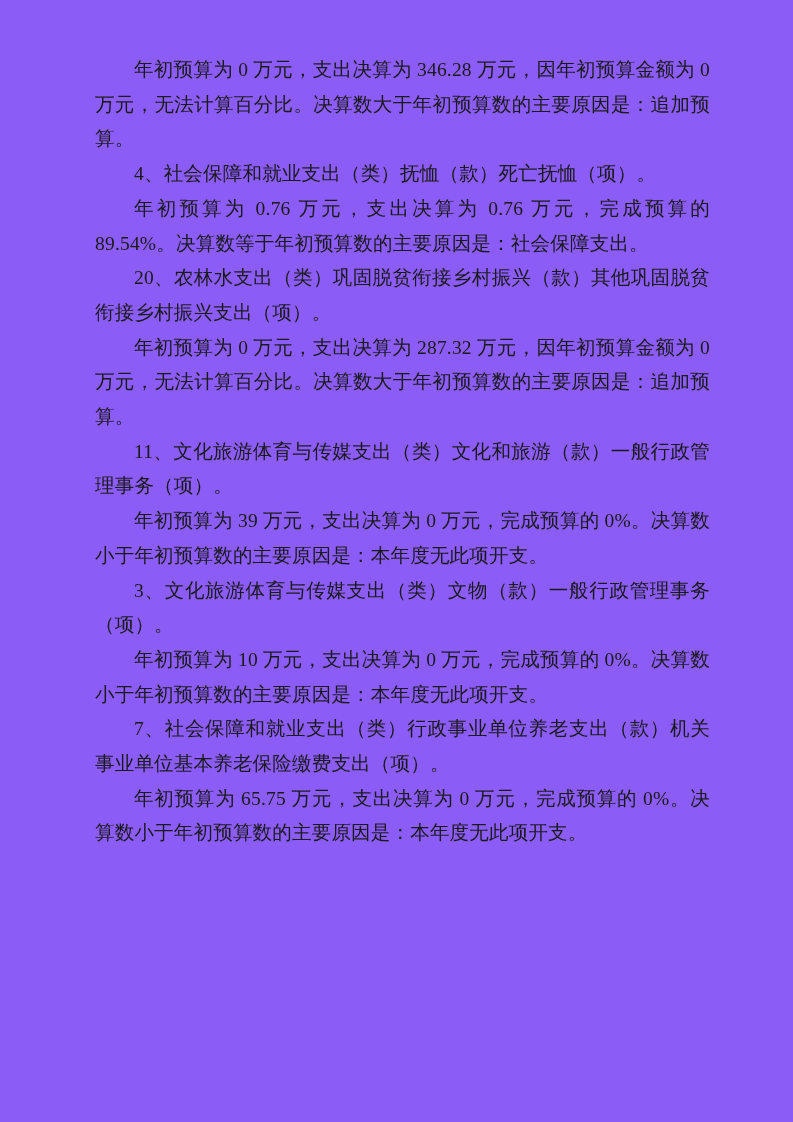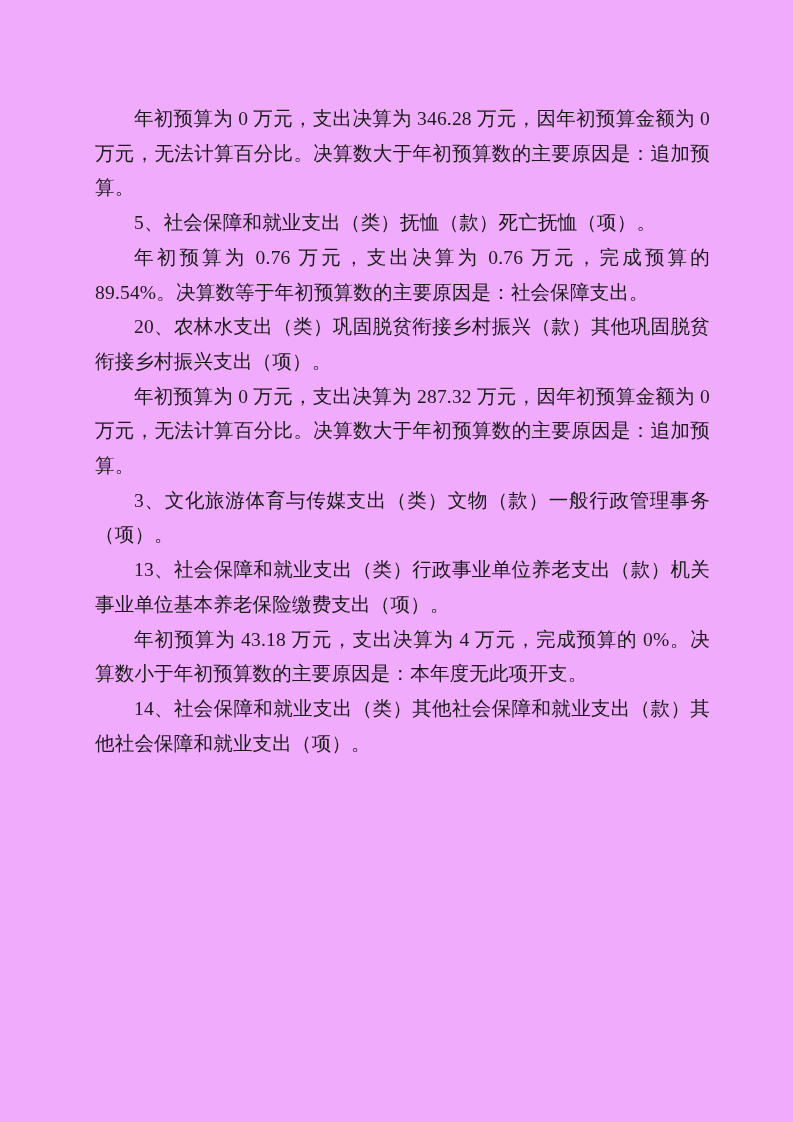--- a/index.html
+++ b/index.html
@@ -5,22 +5,22 @@
   html, body {
     margin: 0;
     padding: 0;
     background: #ffffff;
   }
   .page {
     position: relative;
     width: 793px;
     height: 1122px;
     box-sizing: border-box;
-    background: #f0abfc;
-    padding: 102px 83px 0 95px;
+    background: #8b5cf6;
+    padding: 53px 83px 0 95px;
     overflow: hidden;
     font-family: "Liberation Serif", "DejaVu Serif", serif;
   }
   .para {
     margin: 0;
     padding: 0;
     font-size: 19.5px;
     line-height: 34.7px;
     color: #1a1a1a;
     text-align: justify;
@@ -28,21 +28,23 @@
     letter-spacing: 0.2px;
     word-break: normal;
     overflow-wrap: break-word;
   }
 </style>
 </head>
 <body>
 
 <div class="page">
   <p class="para">年初预算为 0 万元，支出决算为 346.28 万元，因年初预算金额为 0 万元，无法计算百分比。决算数大于年初预算数的主要原因是：追加预算。</p>
-  <p class="para">5、社会保障和就业支出（类）抚恤（款）死亡抚恤（项）。</p>
+  <p class="para">4、社会保障和就业支出（类）抚恤（款）死亡抚恤（项）。</p>
   <p class="para">年初预算为 0.76 万元，支出决算为 0.76 万元，完成预算的 89.54%。决算数等于年初预算数的主要原因是：社会保障支出。</p>
   <p class="para">20、农林水支出（类）巩固脱贫衔接乡村振兴（款）其他巩固脱贫衔接乡村振兴支出（项）。</p>
   <p class="para">年初预算为 0 万元，支出决算为 287.32 万元，因年初预算金额为 0 万元，无法计算百分比。决算数大于年初预算数的主要原因是：追加预算。</p>
+  <p class="para">11、文化旅游体育与传媒支出（类）文化和旅游（款）一般行政管理事务（项）。</p>
+  <p class="para">年初预算为 39 万元，支出决算为 0 万元，完成预算的 0%。决算数小于年初预算数的主要原因是：本年度无此项开支。</p>
   <p class="para">3、文化旅游体育与传媒支出（类）文物（款）一般行政管理事务（项）。</p>
-  <p class="para">13、社会保障和就业支出（类）行政事业单位养老支出（款）机关事业单位基本养老保险缴费支出（项）。</p>
-  <p class="para">年初预算为 43.18 万元，支出决算为 4 万元，完成预算的 0%。决算数小于年初预算数的主要原因是：本年度无此项开支。</p>
-  <p class="para">14、社会保障和就业支出（类）其他社会保障和就业支出（款）其他社会保障和就业支出（项）。</p>
+  <p class="para">年初预算为 10 万元，支出决算为 0 万元，完成预算的 0%。决算数小于年初预算数的主要原因是：本年度无此项开支。</p>
+  <p class="para">7、社会保障和就业支出（类）行政事业单位养老支出（款）机关事业单位基本养老保险缴费支出（项）。</p>
+  <p class="para">年初预算为 65.75 万元，支出决算为 0 万元，完成预算的 0%。决算数小于年初预算数的主要原因是：本年度无此项开支。</p>
 </div>
 
 </body></html>

